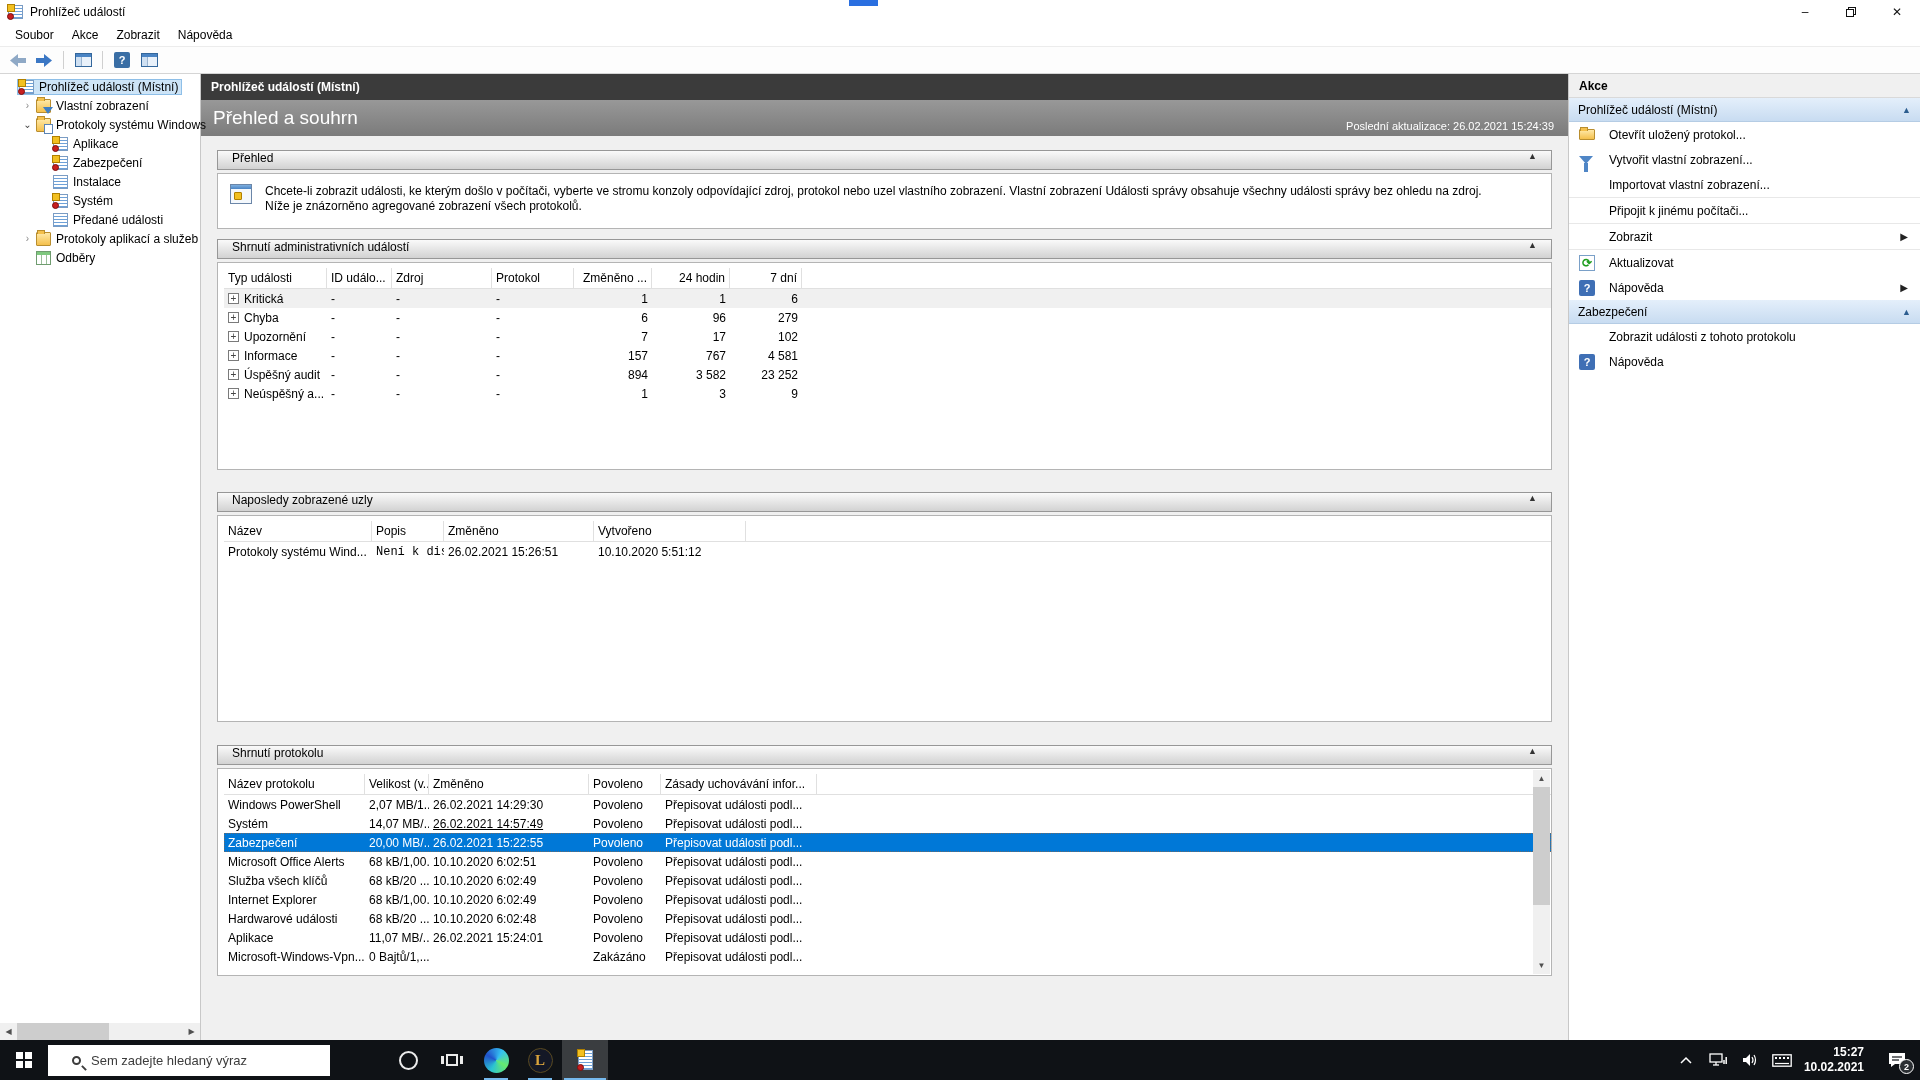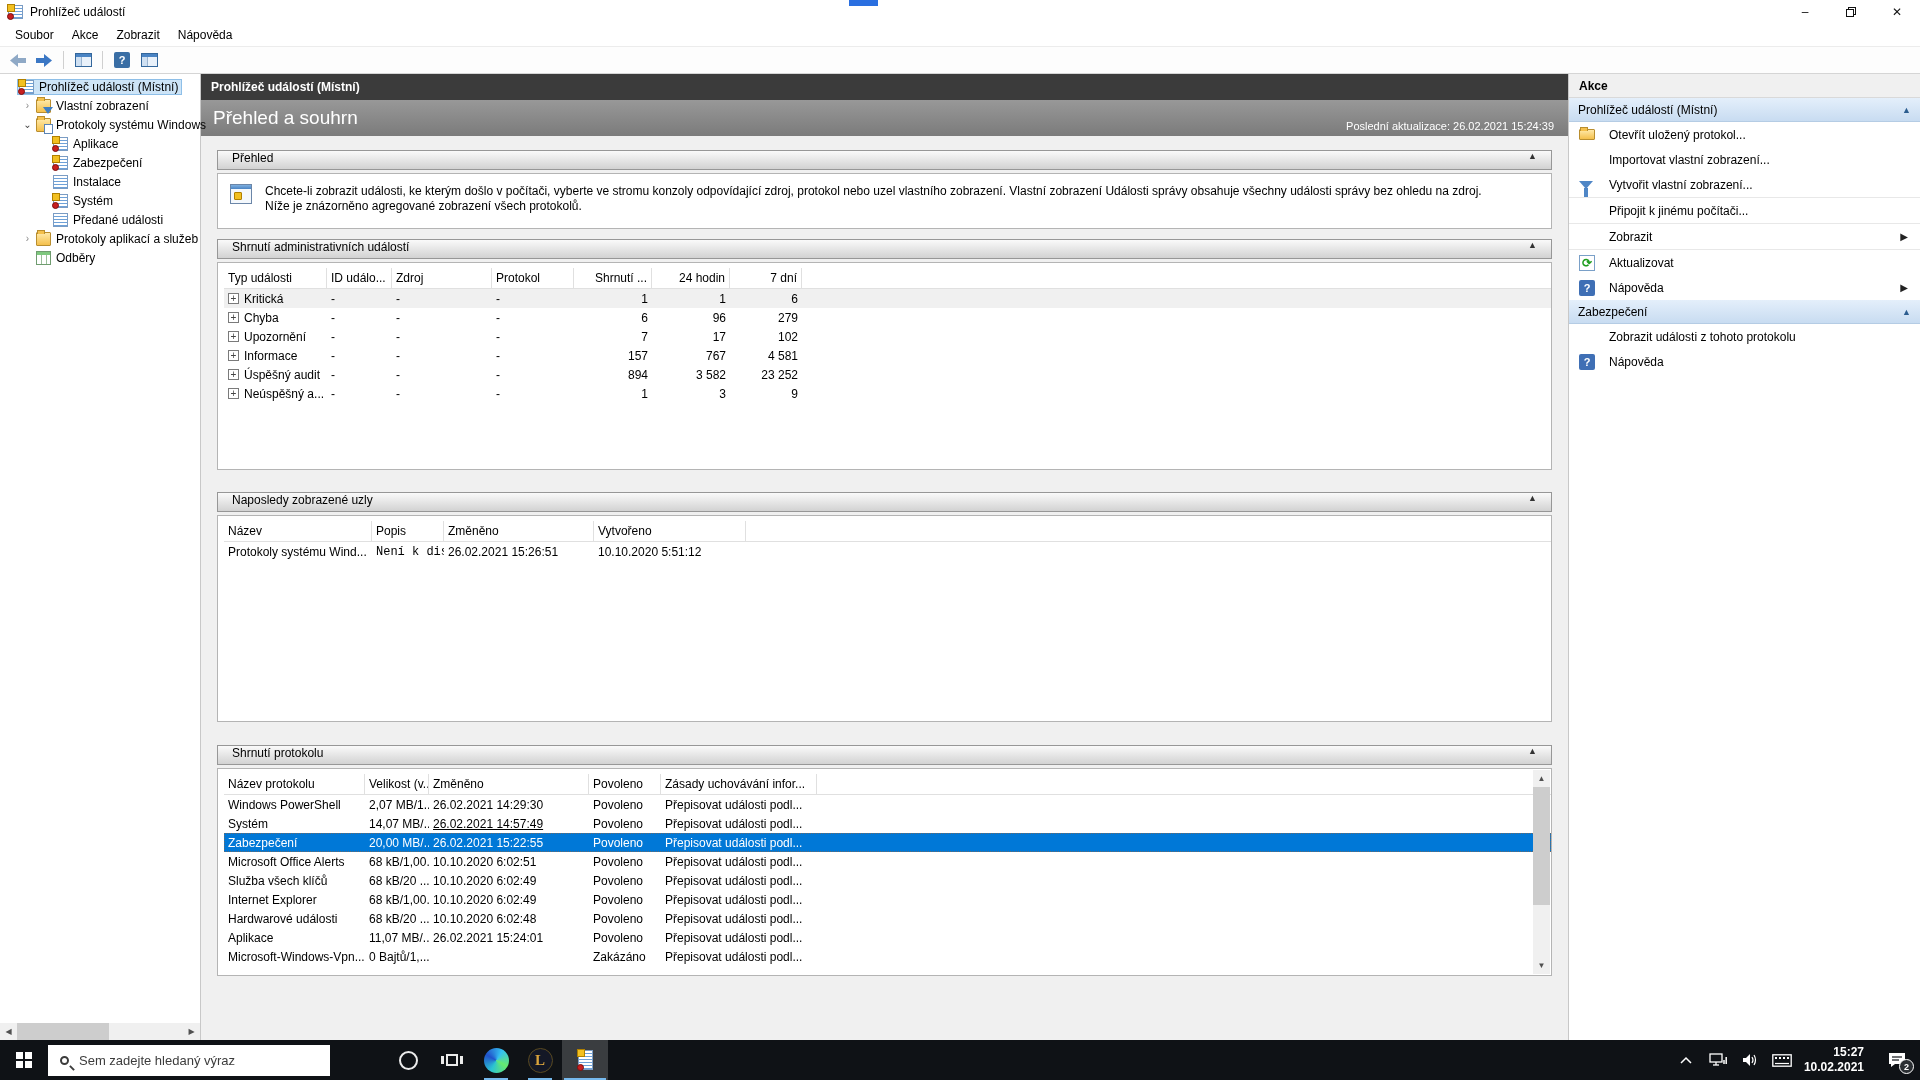--- a/index.html
+++ b/index.html
@@ -117,21 +117,21 @@
   .ai-refresh { width:16px; height:16px; border:1px solid #7aa0c8; background:#fff; color:#1f9d1f; font-weight:bold;
     font-size:12px; display:flex; align-items:center; justify-content:center; }
   .ai-help { width:16px; height:16px; background:#3f6fb5; color:#fff; font-weight:bold; font-size:11px;
     display:flex; align-items:center; justify-content:center; border-radius:2px; }
 
   
   .taskbar { position:absolute; bottom:0; left:0; width:1920px; height:40px; background:#0f1216; display:flex; align-items:center; }
   .tb-start { width:48px; height:40px; display:flex; align-items:center; justify-content:center; }
   .start-logo { display:grid; grid-template-columns:7px 7px; grid-template-rows:7px 7px; gap:2px; }
   .start-logo span { background:#fff; }
-  .tb-search { width:282px; height:31px; background:#fff; display:flex; align-items:center; gap:10px; padding-left:12px; }
+  .tb-search { width:282px; height:31px; background:#fff; display:flex; align-items:center; gap:10px; padding-left:24px; }
   .lens { width:9px; height:9px; border:2px solid #3c3c3c; border-radius:50%; position:relative; flex:0 0 9px; }
   .lens::after { content:""; position:absolute; width:6px; height:2px; background:#3c3c3c; transform:rotate(45deg); left:7px; top:9px; }
   .search-ph { color:#3c3c3c; font-size:13px; }
   .tb-icons { display:flex; align-items:center; margin-left:56px; height:40px; }
   .tb-btn { width:44px; height:40px; display:flex; align-items:center; justify-content:center; position:relative; }
   .tb-btn.running::after { content:""; position:absolute; bottom:0; left:10px; right:10px; height:2px; background:#76b9ed; }
   .tb-btn.active { background:#3a3d40; width:46px; }
   .tb-btn.active::after { left:2px; right:2px; }
   .cortana-ring { width:19px; height:19px; border:2px solid #ececec; border-radius:50%; }
   .taskview { display:flex; gap:2px; align-items:center; }
@@ -310,21 +310,21 @@
           <span>Shrnutí administrativních událostí</span>
           <span class="collapse-btn">▲</span>
         </div>
         <div class="box box-admin">
           <div class="table" id="admin-table">
               <div class="tr head">
                 <div class="cell" style="width: 103px;">Typ události</div>
                 <div class="cell" style="width: 65px;">ID událo...</div>
                 <div class="cell" style="width: 100px;">Zdroj</div>
                 <div class="cell" style="width: 82px;">Protokol</div>
-                <div class="cell num" style="width: 78px;">Shrnutí ...</div>
+                <div class="cell num" style="width: 78px;">Změněno ...</div>
                 <div class="cell num" style="width: 78px;">24 hodin</div>
                 <div class="cell num" style="width: 72px;">7 dní</div>
               </div>
               <div class="tr shade">
                 <div class="cell" style="width: 103px;">
                   <span class="plus-box">+</span>
                   <span>Kritická</span>
                 </div>
                 <div class="cell" style="width: 65px;">
                   <span>-</span>
@@ -687,28 +687,28 @@
           <span>Prohlížeč událostí (Místní)</span>
           <span class="asc-collapse">▲</span>
         </div>
         <div class="action-item">
           <span class="action-icon-slot">
             <span class="ai-folder icon-folder-base"></span>
           </span>
           <span>Otevřít uložený protokol...</span>
         </div>
         <div class="action-item">
+          <span class="action-icon-slot">
+            <span class="ai-filter"></span>
+          </span>
+          <span>Vytvořit vlastní zobrazení...</span>
+        </div>
+        <div class="action-item">
           <span class="action-icon-slot"></span>
           <span>Importovat vlastní zobrazení...</span>
-        </div>
-        <div class="action-item">
-          <span class="action-icon-slot">
-            <span class="ai-filter"></span>
-          </span>
-          <span>Vytvořit vlastní zobrazení...</span>
         </div>
         <div class="action-sep"></div>
         <div class="action-item">
           <span class="action-icon-slot"></span>
           <span>Připojit k jinému počítači...</span>
         </div>
         <div class="action-sep"></div>
         <div class="action-item">
           <span class="action-icon-slot"></span>
           <span>Zobrazit</span>

